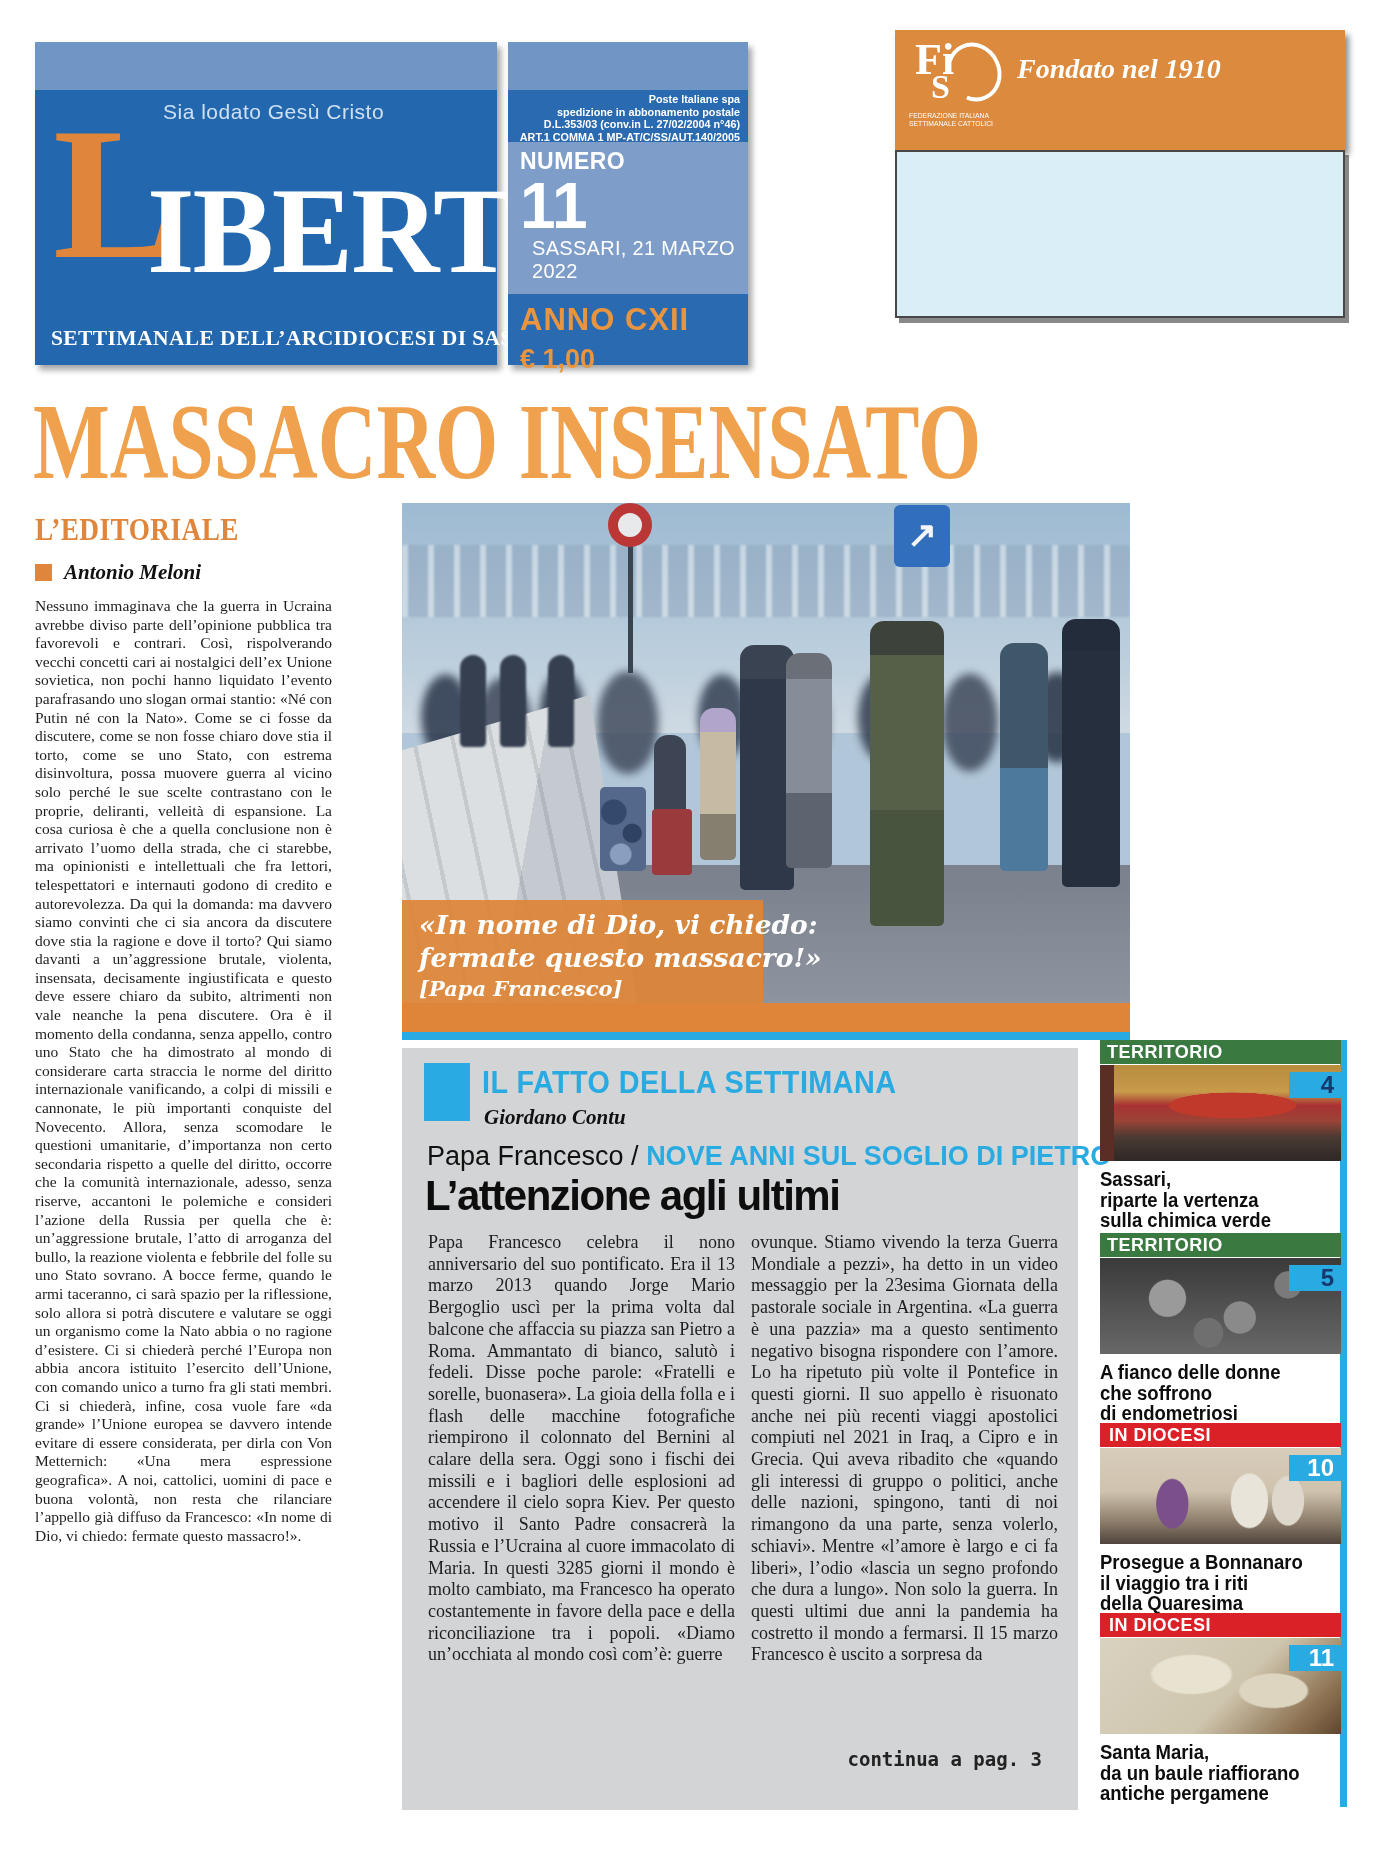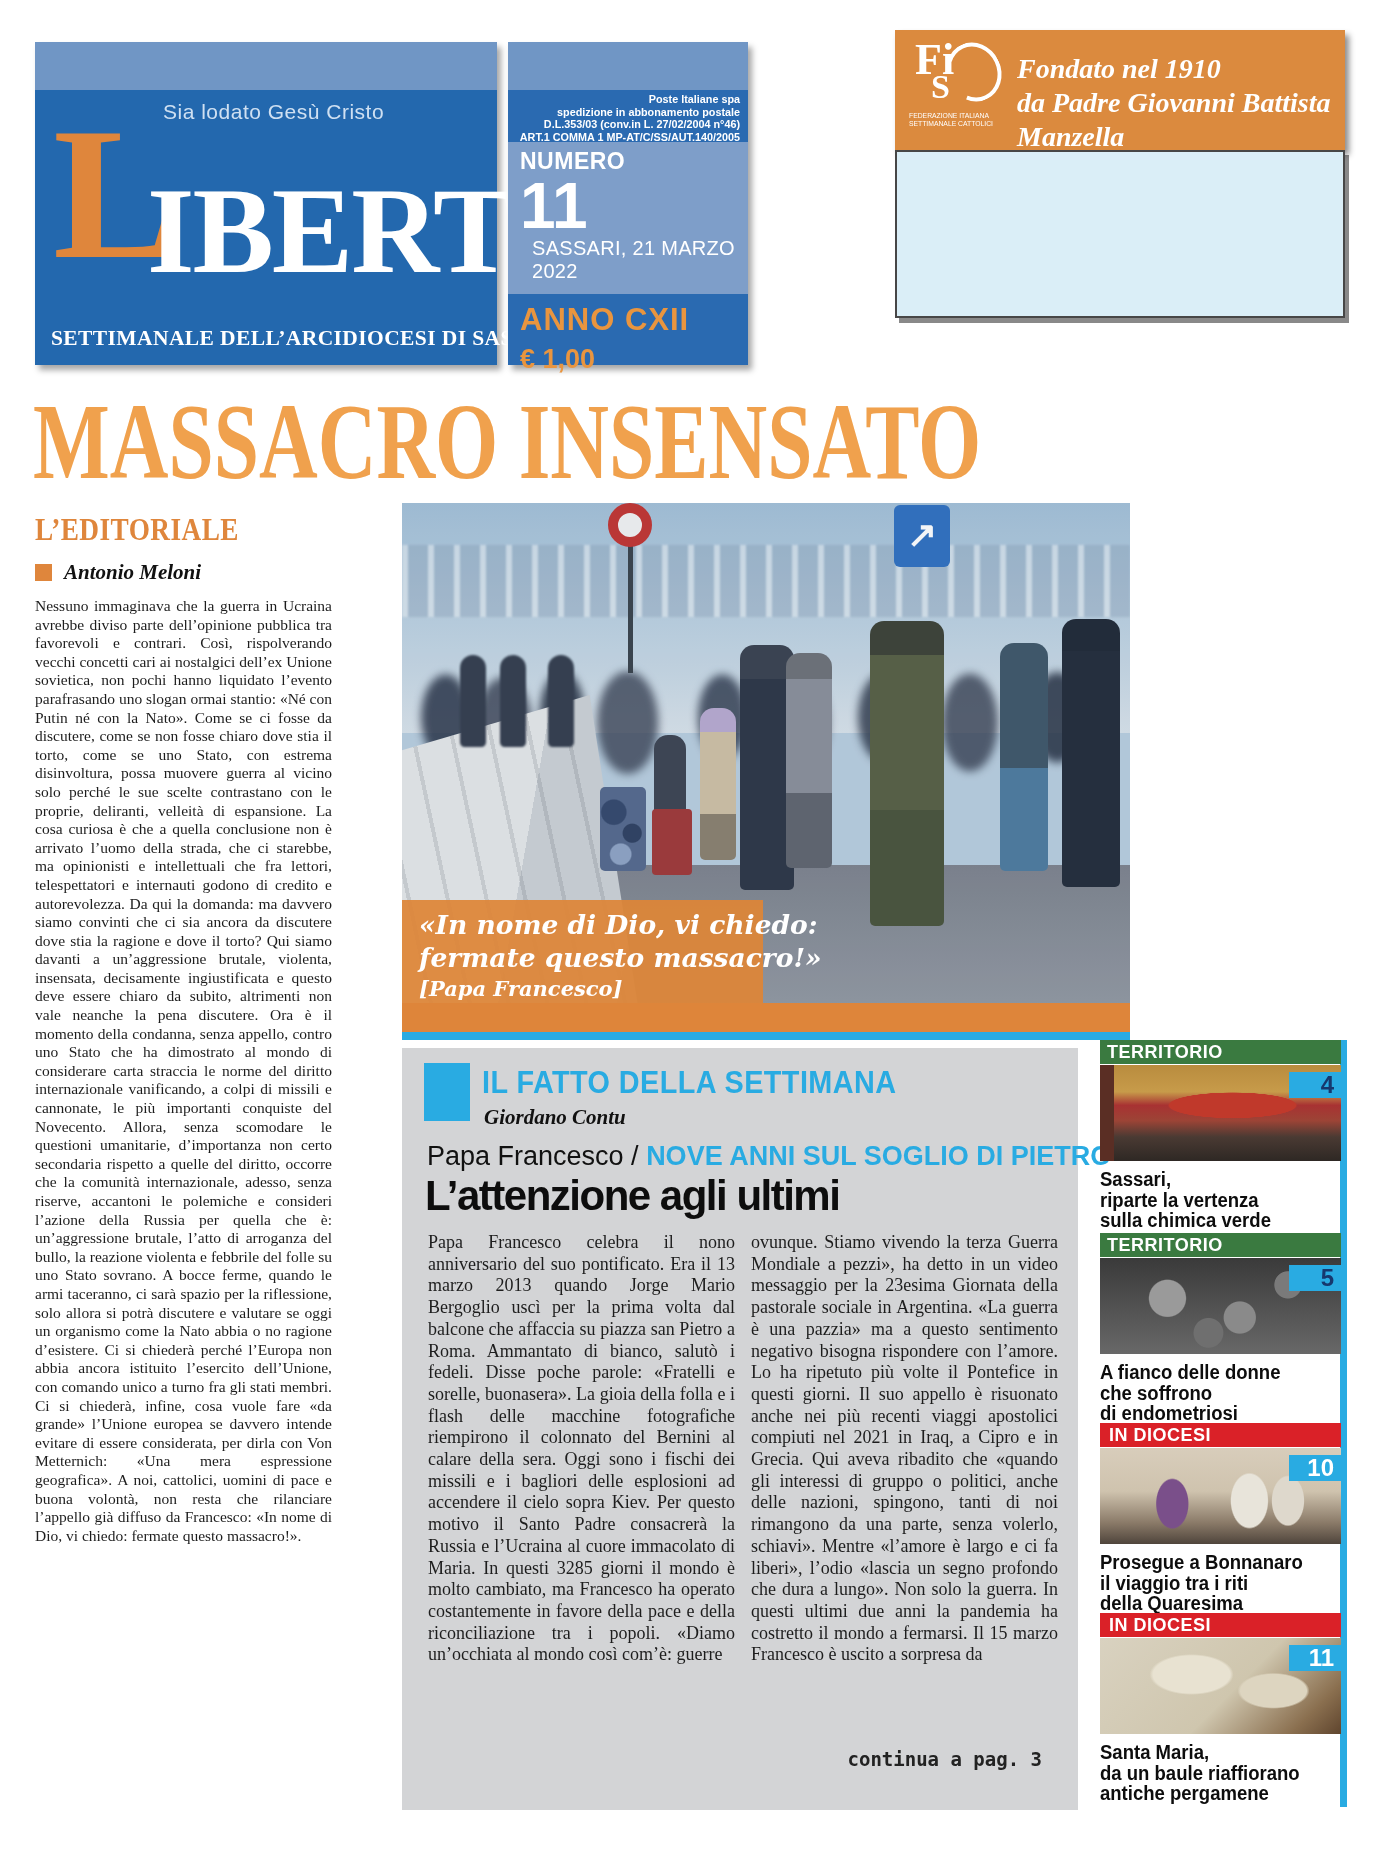--- a/index.html
+++ b/index.html
@@ -210,21 +210,20 @@
   <div class="abs fisc-banner">
     <div class="abs fisc-logo">
       <span class="fisc-fi">Fi</span>
       <span class="fisc-s">S</span>
       <span class="fisc-ring"></span>
       <span class="fisc-org">FEDERAZIONE ITALIANA
 SETTIMANALE CATTOLICI</span>
     </div>
     <div class="abs fondato">
       <div>Fondato nel 1910</div>
-      <div>da Padre Giovanni Battista Manzella</div>
     </div>
   </div>
 
   <div class="abs blue-empty"></div>
 
   <div class="abs headline">MASSACRO INSENSATO</div>
 
   <div class="abs edit-label">L’EDITORIALE</div>
   <div class="abs author-row">
     <span class="author-sq"></span>

